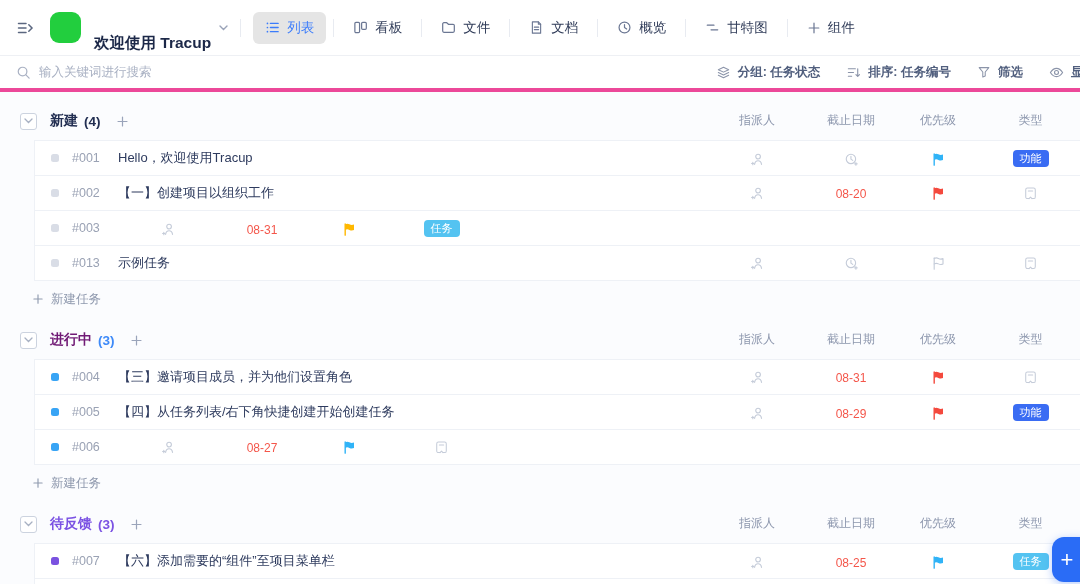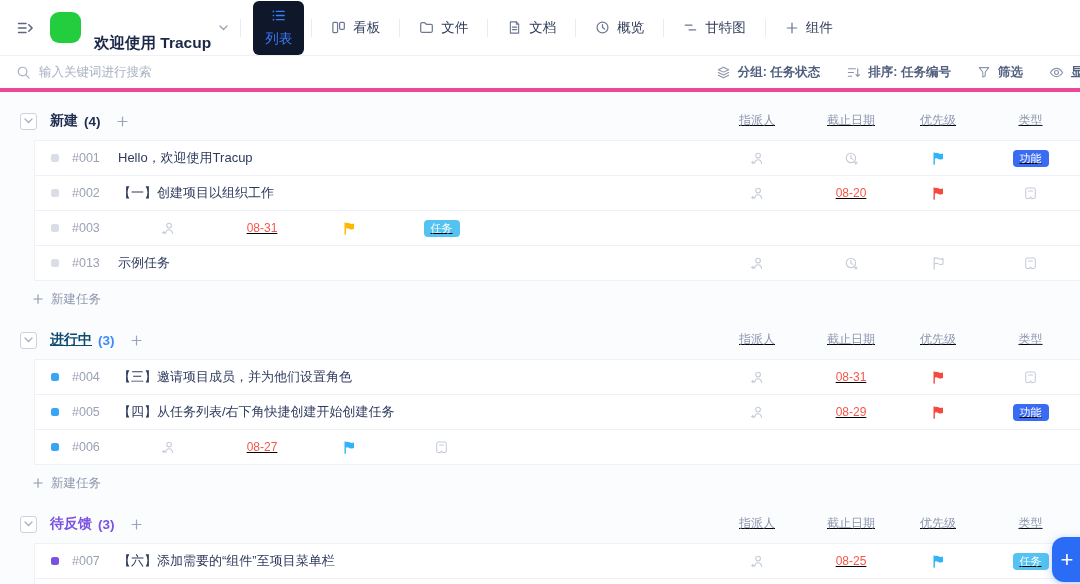--- a/index.html
+++ b/index.html
@@ -13,39 +13,39 @@
   .topbar{height:55px;background:#fff;border-bottom:1px solid #eef0f4;display:flex;align-items:center;padding:0 16px;}
   .menu-btn{color:#5b6780;margin-right:16px;cursor:pointer;}
   .logo{width:31px;height:31px;border-radius:9px;margin-right:13px;}
   .proj-title{font-size:15.5px;font-weight:700;color:#1c2848;margin-top:32px;}
   .caret{margin-left:8px;color:#9aa3b8;}
   .vdiv{width:1px;height:18px;background:#e8ebf1;margin:0 7px;flex:none;}
   .vdiv.big{margin:0 12px;}
   .tabs{display:flex;align-items:center;}
   .tab{display:flex;align-items:center;gap:7px;padding:7px 12px;border-radius:6px;font-size:13.5px;color:#2f3b58;cursor:pointer;white-space:nowrap;}
   .tab .ticon{color:#6b7793;}
-  .tab.active{background:#0f172a;color:#3b7cfb;flex-direction:column;}
+  .tab.active{background:#e5e5e5;color:#3b7cfb;}
   .tab.active .ticon{color:#3b7cfb;}
   
   .searchbar{height:32px;background:#fff;border-bottom:4px solid #ec4899;display:flex;align-items:center;padding:0 0 0 16px;}
   .search-left{display:flex;align-items:center;gap:8px;flex:1;}
   .search-left .sicon{color:#a9b1c3;}
   .search-ph{font-size:12.5px;color:#a9b1c3;}
   .toolbar-right{display:flex;align-items:center;gap:26px;margin-right:-16px;}
   .tool-item{display:flex;align-items:center;gap:7px;font-size:12.5px;color:#515f7e;white-space:nowrap;cursor:pointer;font-weight:bold;}
   .tool-item .ticon{color:#8b94a9;}
   
   .content{padding:16px 0 0 20px;}
   .group{margin-bottom:18px;}
   .group-header{position:relative;height:26px;display:flex;align-items:center;margin-bottom:6px;width:1060px;}
   .collapse{width:15px;height:15px;border:1px solid #ccd3df;border-radius:3px;display:flex;align-items:center;justify-content:center;color:#a7b0c2;margin-right:13px;cursor:pointer;background:#fff;}
   .gtitle{font-size:14px;font-weight:700;}
   .gcount{font-size:13.5px;font-weight:700;margin-left:6px;}
   .gplus{color:#9aa4ba;margin-left:15px;cursor:pointer;}
-  .cols{width:373px;display:flex;align-items:center;flex:none;text-decoration:underline;}
+  .cols{width:373px;display:flex;align-items:flex-end;flex:none;}
   .group-header .cols{position:absolute;right:0;top:4px;}
   .c1{width:100px;display:flex;justify-content:center;align-items:center;}
   .c2{width:88px;display:flex;justify-content:center;align-items:center;}
   .c3{width:86px;display:flex;justify-content:center;align-items:center;}
   .c4{width:99px;display:flex;justify-content:center;align-items:center;}
   .colh{font-size:12px;color:#8c96ad;}
   .rows{margin-left:14px;border-left:1px solid #eef1f6;border-top:1px solid #eef1f6;}
   .row{height:34px;display:flex;align-items:center;background:#fff;border-bottom:1px solid #eef1f6;cursor:pointer;}
   .dot{width:8px;height:8px;border-radius:2.5px;margin-left:16px;flex:none;}
   .tid{width:46px;margin-left:13px;font-size:12.5px;color:#9aa2b4;flex:none;}
@@ -377,21 +377,21 @@
     </div>
   </section>
 
   <section class="group">
     <div class="group-header">
       <span class="collapse">
         <svg width="9" height="6" viewBox="0 0 9 6" fill="none" stroke="currentColor" stroke-width="1.3" stroke-linecap="round">
             <path d="M1 1l3.5 3.5L8 1"></path>
           </svg>
       </span>
-      <span class="gtitle" style="color: #0c4a6e; text-decoration: underline;">进行中</span>
+      <span class="gtitle" style="color: #701a75;">进行中</span>
       <span class="gcount" style="color: rgb(62, 138, 248);">(3)</span>
       <span class="gplus">
         <svg width="13" height="13" viewBox="0 0 16 16" fill="none" stroke="currentColor" stroke-width="1.5" stroke-linecap="round">
             <path d="M8 2.5v11M2.5 8h11"></path>
           </svg>
       </span>
       <div class="cols head">
         <div class="c1 colh">指派人</div>
         <div class="c2 colh">截止日期</div>
         <div class="c3 colh">优先级</div>

